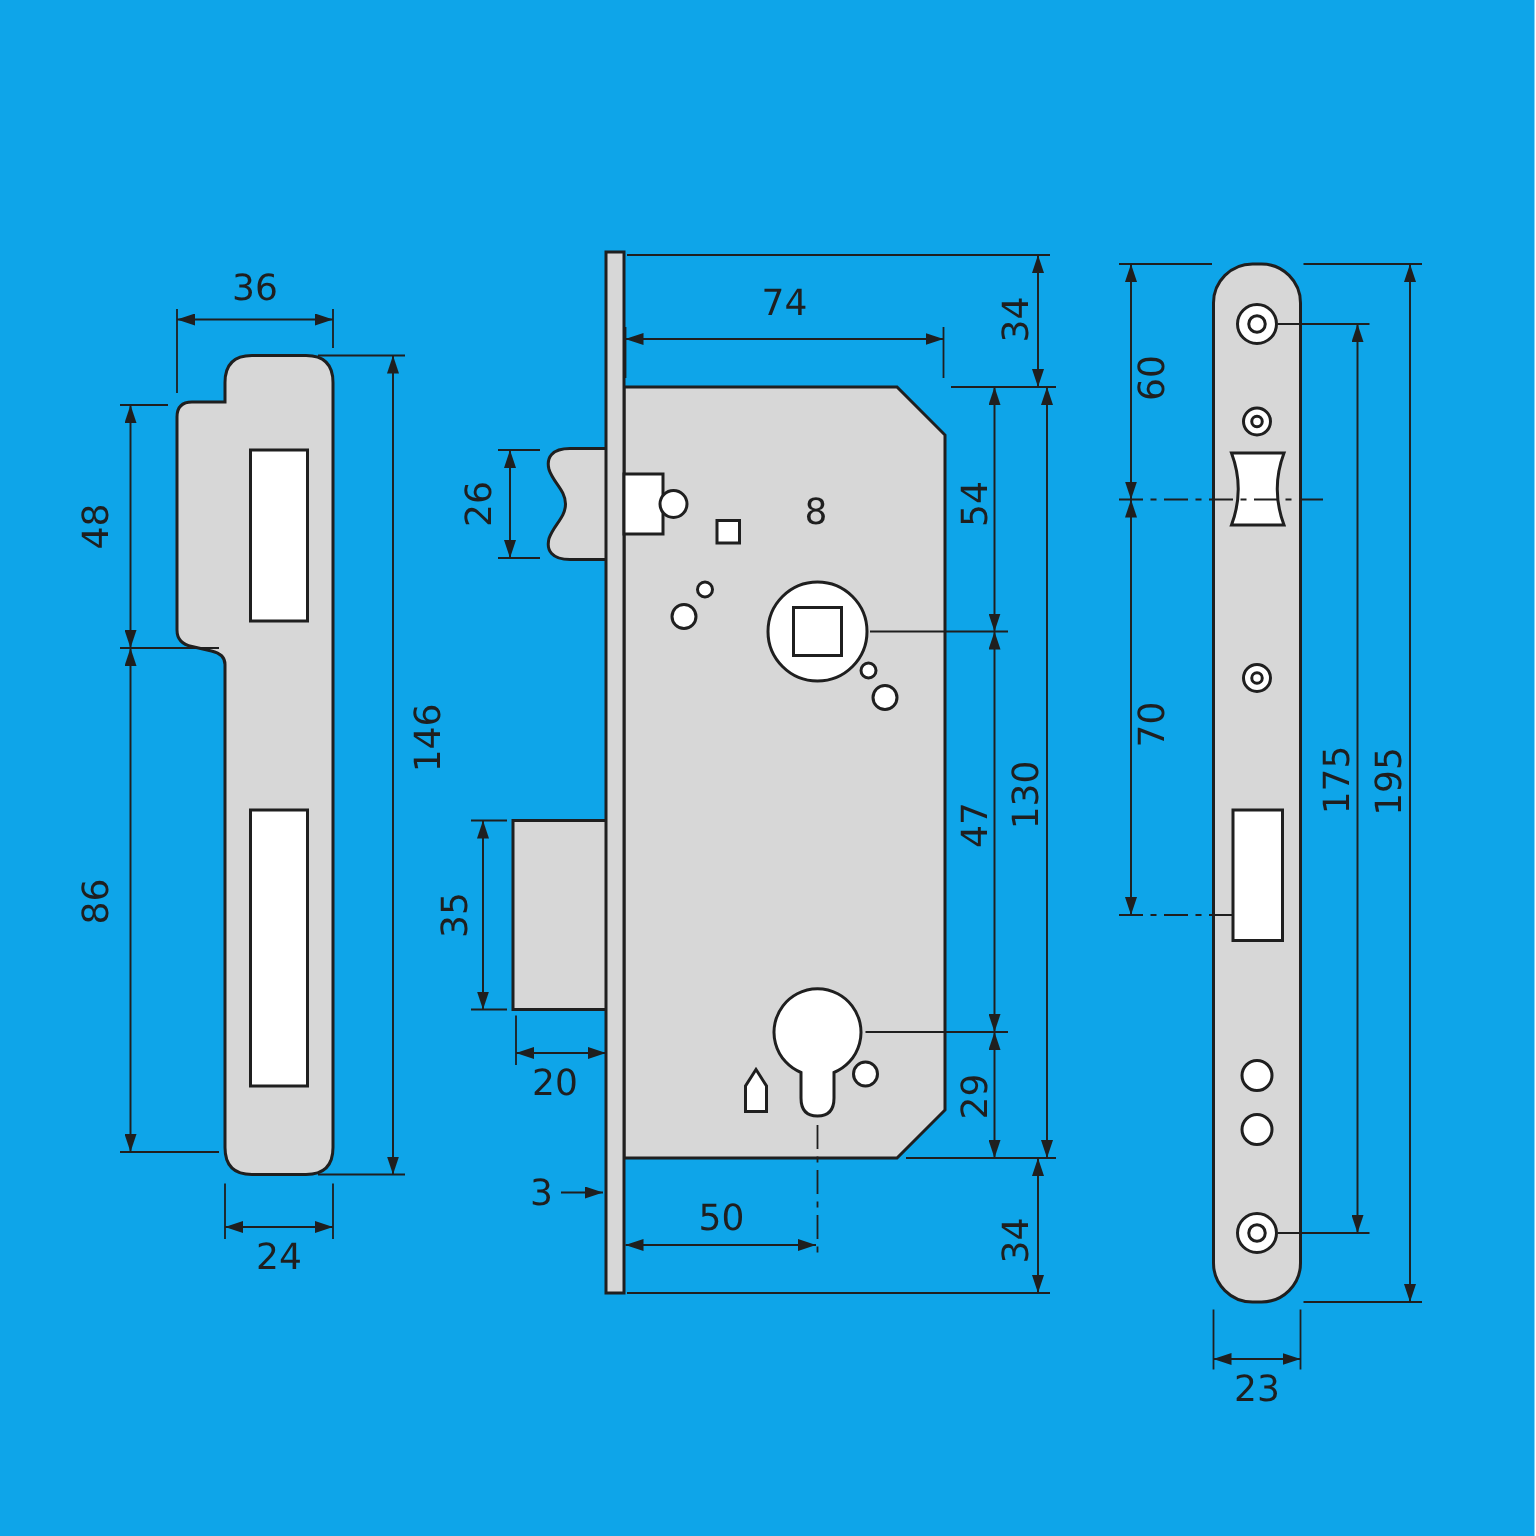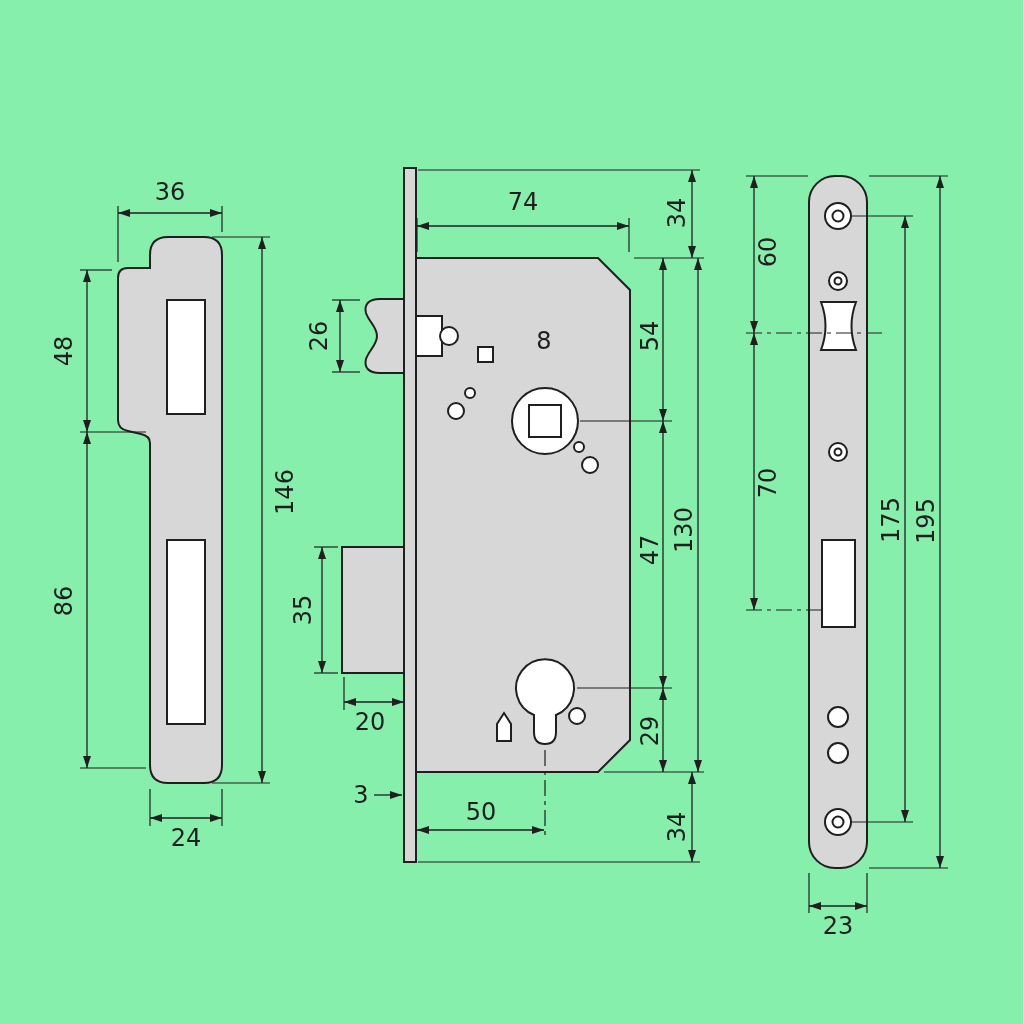--- a/index.html
+++ b/index.html
@@ -4,21 +4,21 @@
 <style>
   html, body {
     margin: 0;
     padding: 0;
     background: #ffffff;
     font-family: "DejaVu Sans", sans-serif;
   }
   .canvas {
     width: 1023px;
     height: 1024px;
-    background: #86efac;
+    background: #0ea5e9;
     position: relative;
     overflow: hidden;
   }
   svg { display: block; }
   svg text {
     font-family: "DejaVu Sans", sans-serif;
     font-size: 24px;
     fill: #1f1f1f;
   }
   .metal   { stroke: #1f1f1f; stroke-width: 2; }

